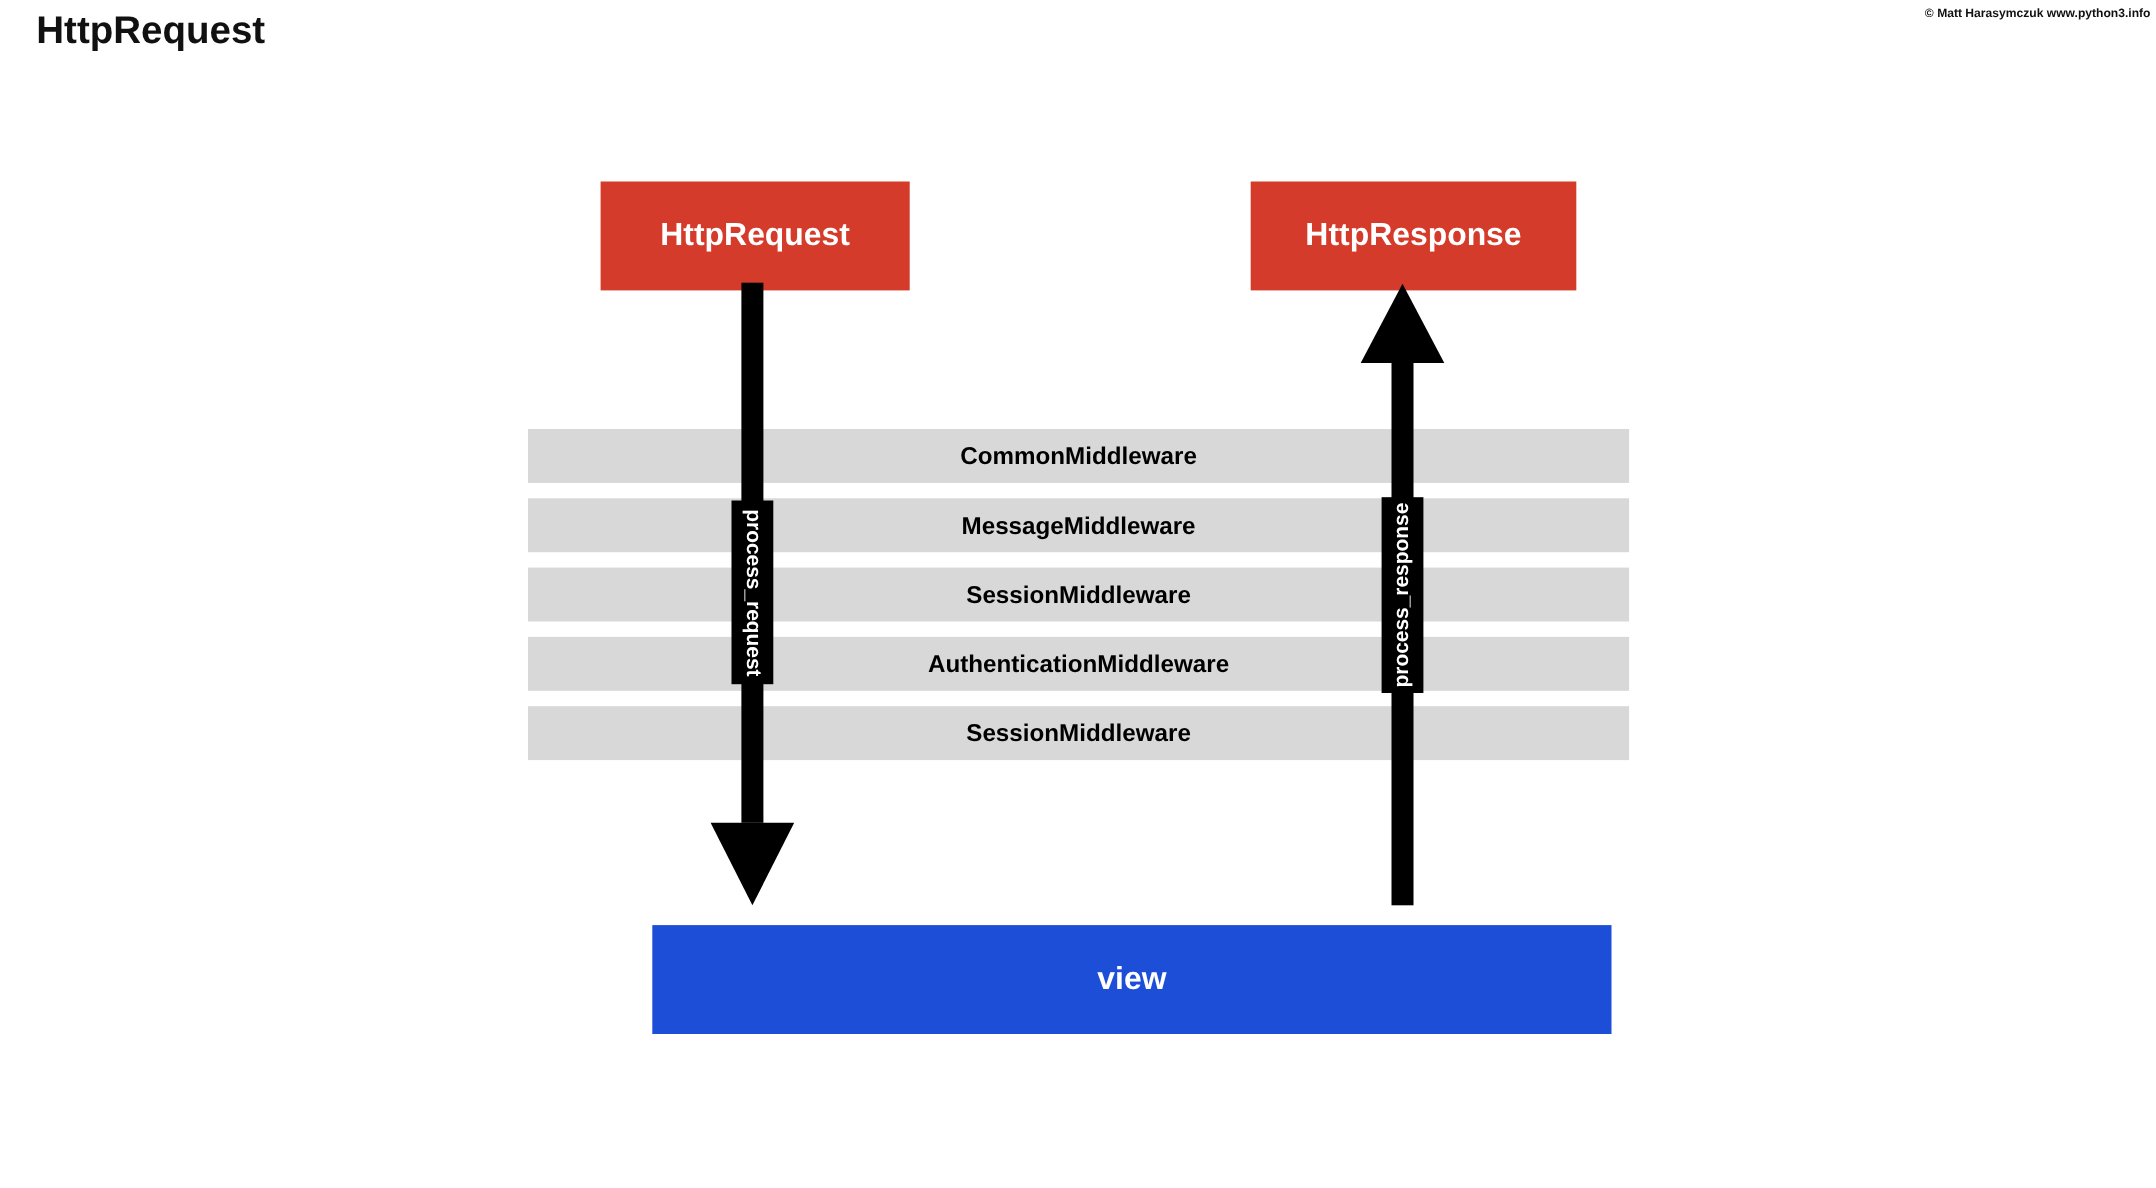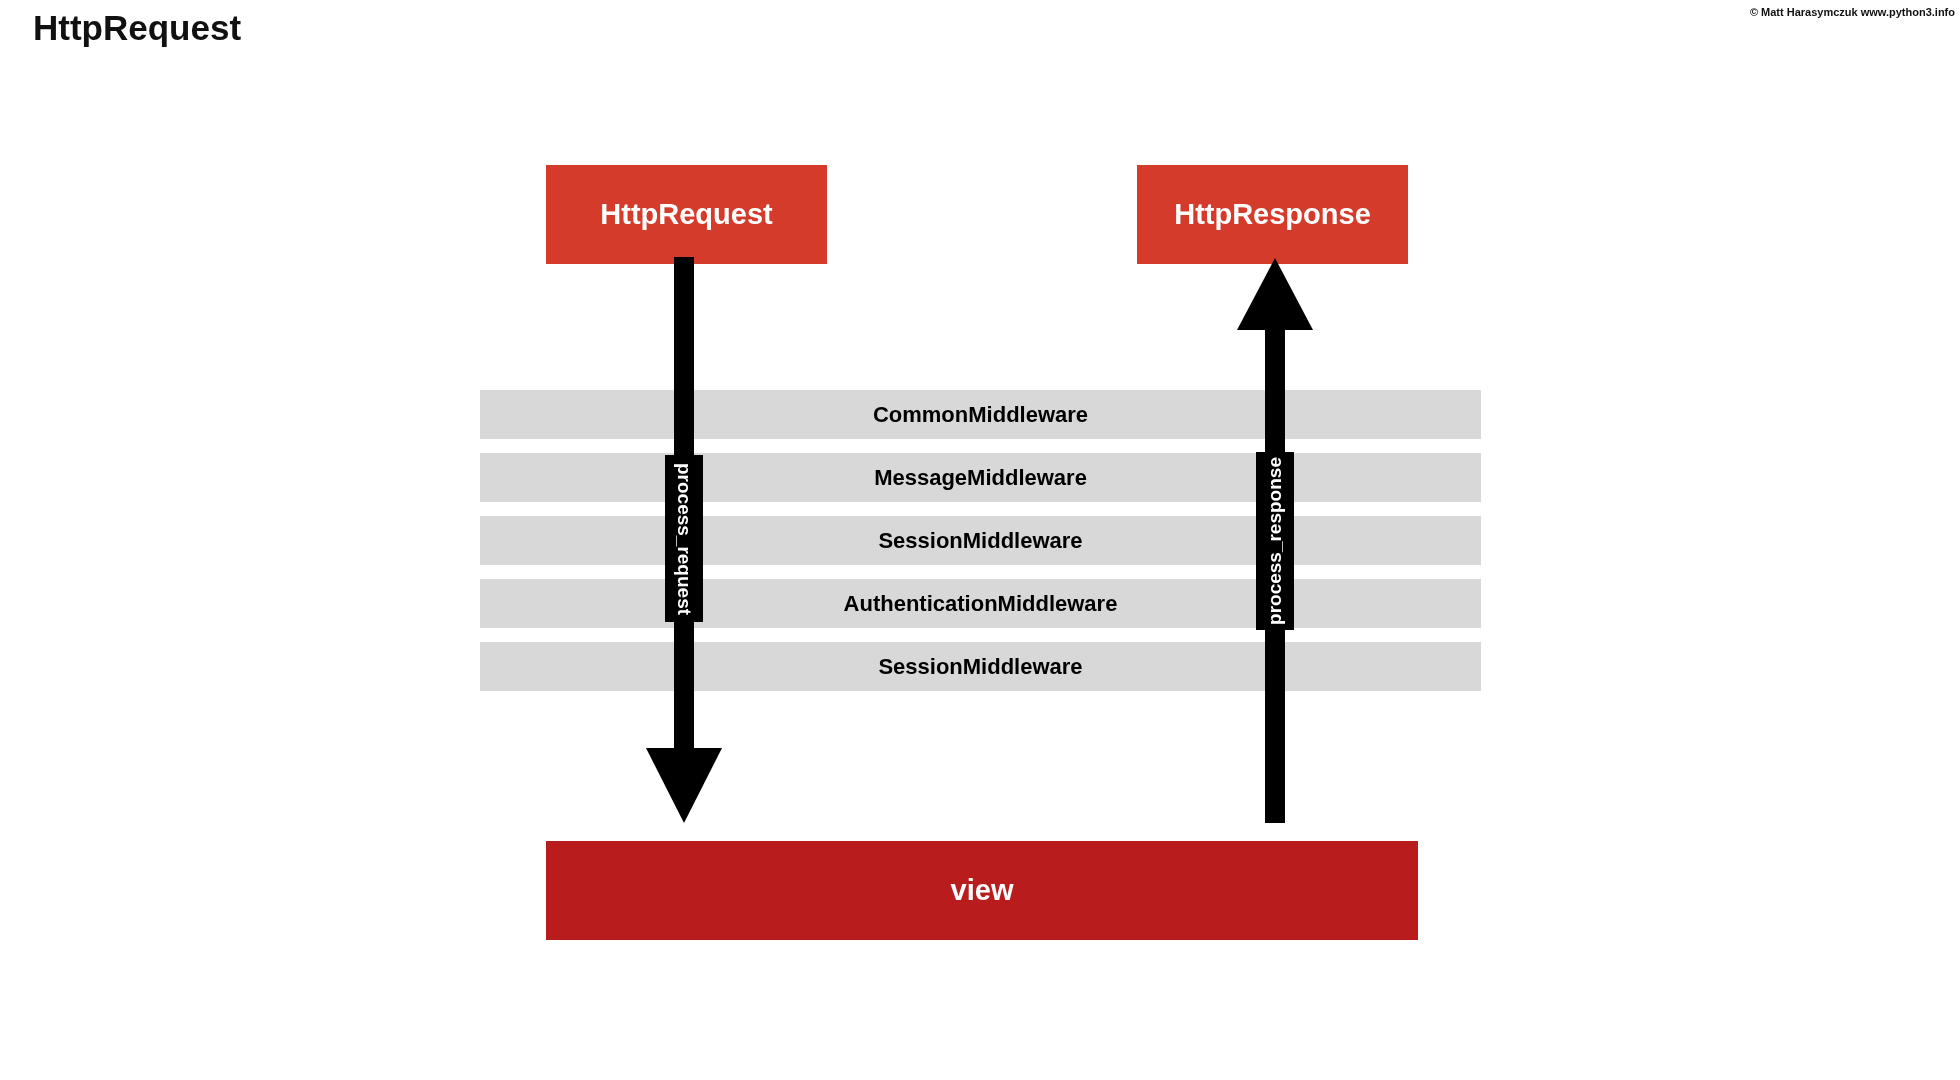--- a/index.html
+++ b/index.html
@@ -14,21 +14,21 @@
   .copyright {
     position:absolute; right:5px; top:6px;
     font-size:11px; font-weight:bold; color:#111111;
   }
   .endpoint-box {
     position:absolute; top:141px; height:99px;
     display:flex; align-items:center; justify-content:center;
     color:#ffffff; font-size:29px; font-weight:bold;margin-top:24px;
   }
   .request-box  { left:546px;  width:281px; }
-  .response-box { left:1137px; width:271px; }
+  .response-box { left:1137px; width:296px; }
   .view-box {
     position:absolute; left:546px; top:841px; width:872px; height:99px;
     display:flex; align-items:center; justify-content:center;
     color:#ffffff; font-size:29px; font-weight:bold;
   }
   .layer {
     position:absolute; left:480px; width:1001px; height:49px;
     background:#d8d8d8; display:flex; align-items:center; justify-content:center;
     font-size:22px; font-weight:600; color:#000000;
   }
@@ -98,17 +98,17 @@
   <div class="vlabel vlabel-request">
     <span>process_request</span>
   </div>
 
   <div class="arrow-shaft up-shaft"></div>
   <div class="arrowhead up-head"></div>
   <div class="vlabel vlabel-response">
     <span>process_response</span>
   </div>
 
-  <div class="view-box" style="background: #b91c1c;">
+  <div class="view-box" style="background: #1d4ed8; margin-left: 47px;">
     <span>view</span>
   </div>
 
 </div>
 
 </body></html>

